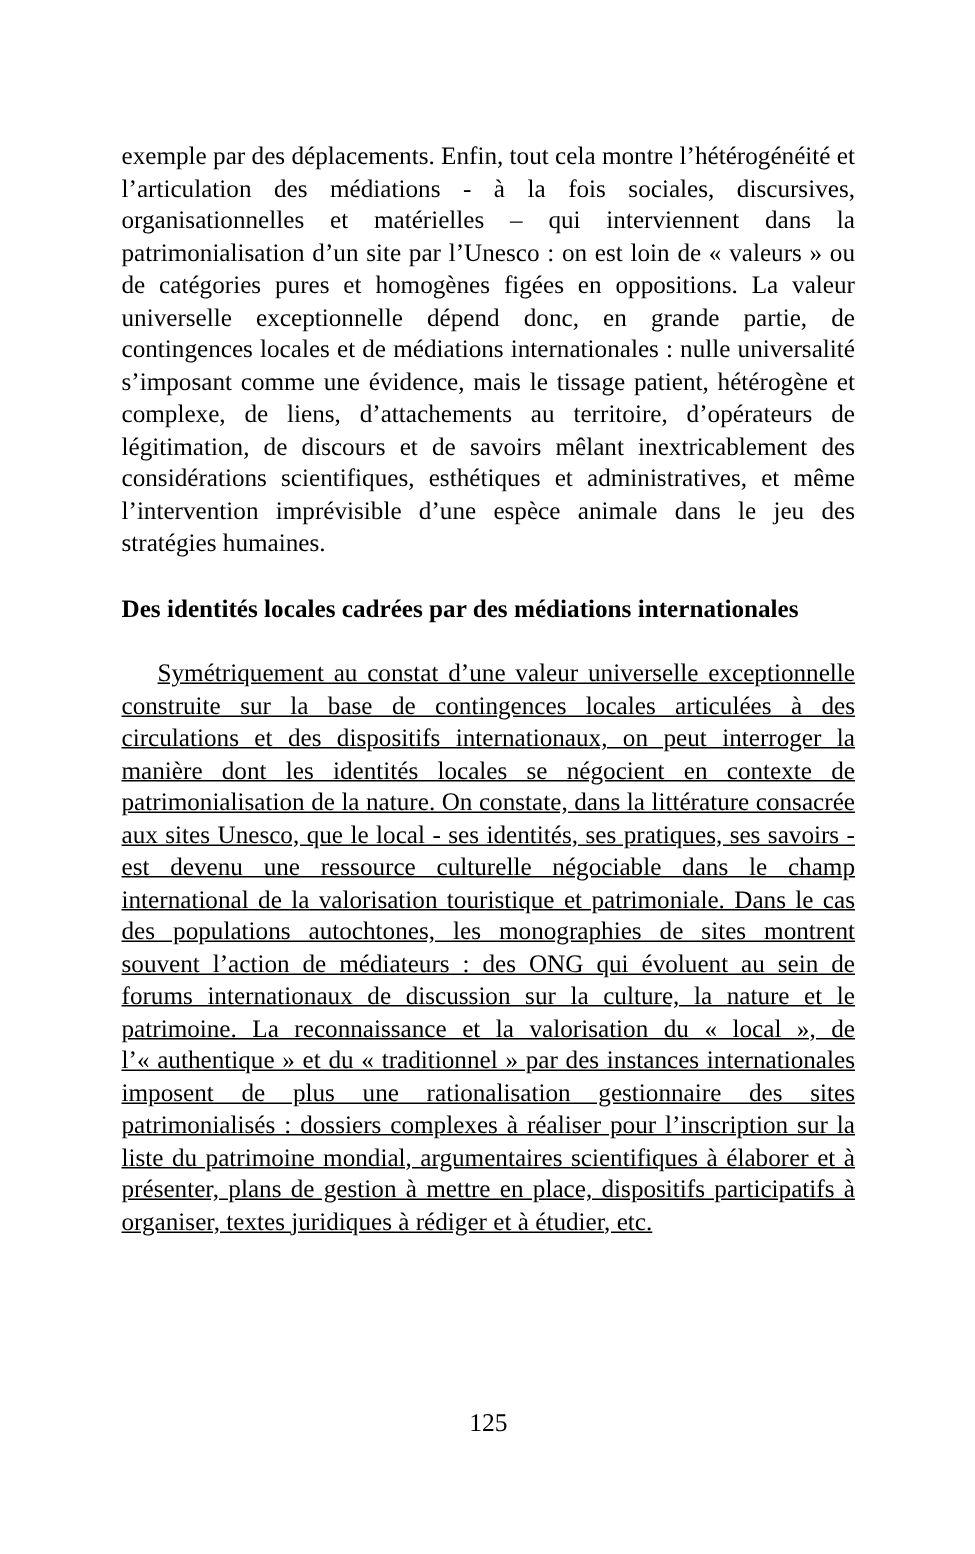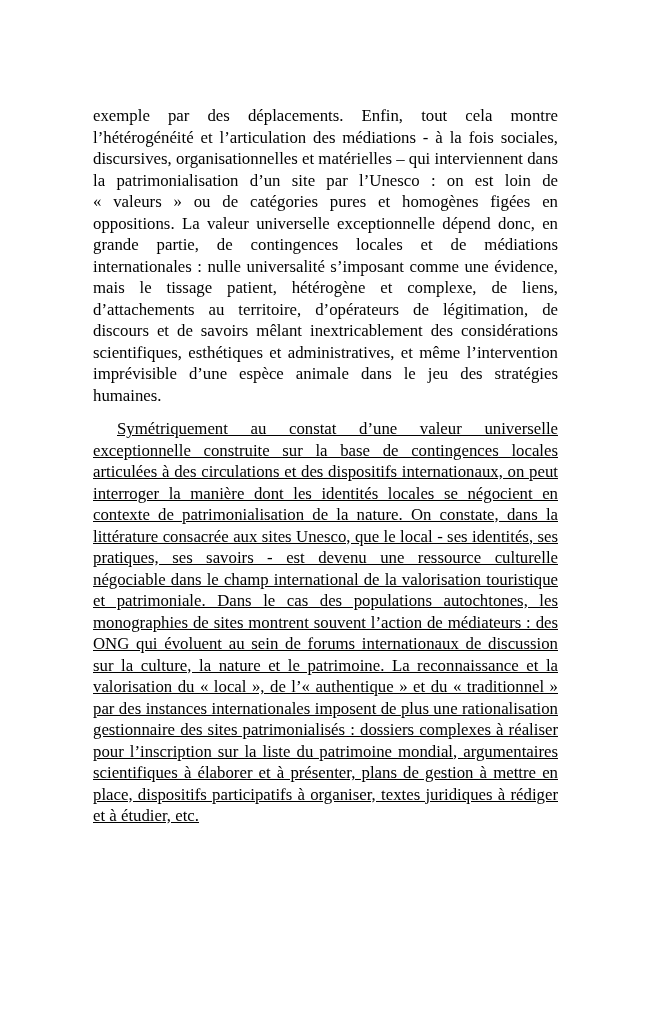--- a/index.html
+++ b/index.html
@@ -21,21 +21,21 @@
     left: 81px;
     top: 93px;
     width: 489px;
     font-size: 16.8px;
     line-height: 21.5px;
     text-align: justify;
     hyphens: none;
     -webkit-hyphens: none;
   }
   .para {
-    margin: 12px;
+    margin: 0;
     padding: 0;
   }
   .section-heading {
     font-size: 16.8px;
     font-weight: bold;
     line-height: 21.5px;
     text-align: justify;
     margin: 22px 0 22px 0;
     padding: 0;
   }
@@ -52,15 +52,17 @@
     font-size: 17px;
     line-height: 22px;
   }
 </style>
 </head>
 <body>
 
 <div class="page">
   <div class="text-block">
     <p class="para">exemple par des déplacements. Enfin, tout cela montre l’hétérogénéité et l’articulation des médiations - à la fois sociales, discursives, organisationnelles et matérielles – qui interviennent dans la patrimonialisation d’un site par l’Unesco&nbsp;: on est loin de «&nbsp;valeurs&nbsp;» ou de catégories pures et homogènes figées en oppositions. La valeur universelle exceptionnelle dépend donc, en grande partie, de contingences locales et de médiations internationales&nbsp;: nulle universalité s’imposant comme une évidence, mais le tissage patient, hétérogène et complexe, de liens, d’attachements au territoire, d’opérateurs de légitimation, de discours et de savoirs mêlant inextricablement des considérations scientifiques, esthétiques et administratives, et même l’intervention imprévisible d’une espèce animale dans le jeu des stratégies humaines.</p>
+    <h2 class="section-heading">Des identités locales cadrées par des médiations internationales</h2>
     <p class="para indented">Symétriquement au constat d’une valeur universelle exceptionnelle construite sur la base de contingences locales articulées à des circulations et des dispositifs internationaux, on peut interroger la manière dont les identités locales se négocient en contexte de patrimonialisation de la nature. On constate, dans la littérature consacrée aux sites Unesco, que le local - ses identités, ses pratiques, ses savoirs - est devenu une ressource culturelle négociable dans le champ international de la valorisation touristique et patrimoniale. Dans le cas des populations autochtones, les monographies de sites montrent souvent l’action de médiateurs&nbsp;: des ONG qui évoluent au sein de forums internationaux de discussion sur la culture, la nature et le patrimoine. La reconnaissance et la valorisation du «&nbsp;local&nbsp;», de l’«&nbsp;authentique&nbsp;» et du «&nbsp;traditionnel&nbsp;» par des instances internationales imposent de plus une rationalisation gestionnaire des sites patrimonialisés&nbsp;: dossiers complexes à réaliser pour l’inscription sur la liste du patrimoine mondial, argumentaires scientifiques à élaborer et à présenter, plans de gestion à mettre en place, dispositifs participatifs à organiser, textes juridiques à rédiger et à étudier, etc.</p>
   </div>
+  <div class="page-number">125</div>
 </div>
 
 </body></html>

